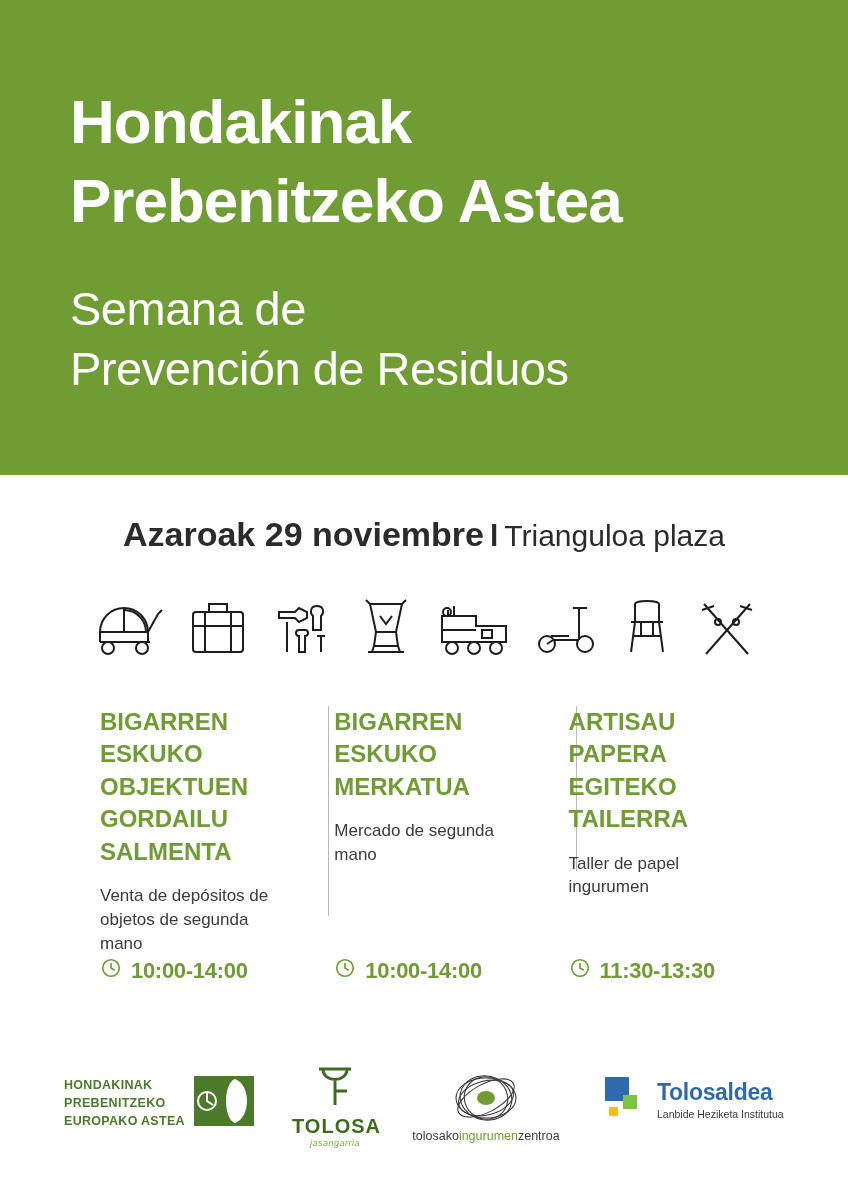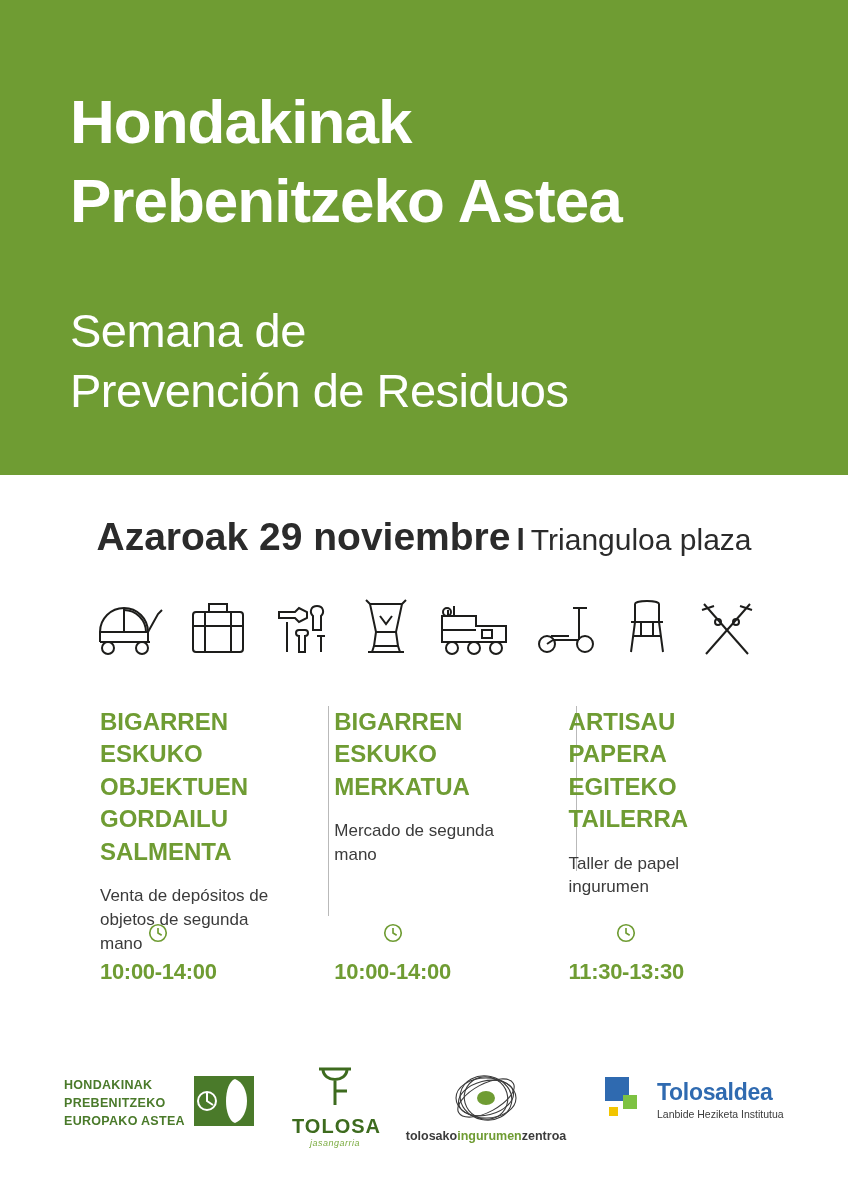--- a/index.html
+++ b/index.html
@@ -31,35 +31,35 @@
     font-size: 62px;
     font-weight: bold;
     line-height: 1.28;
     letter-spacing: -1px;
   }
   .title-es {
     color: #ffffff;
     font-size: 47px;
     font-weight: normal;
     line-height: 1.28;
-    margin-top: 60px;
+    margin-top: 38px;
     letter-spacing: -0.5px;
   }
 
   
   .dateline {
     position: absolute;
     top: 515px;
     left: 0;
     width: 848px;
     text-align: center;
     white-space: nowrap;
   }
   .dateline .d-bold {
-    font-size: 39px;
+    font-size: 34px;
     font-weight: bold;
     color: #2b2b2b;
   }
   .dateline .d-sep {
     font-size: 30px;
     font-weight: bold;
     color: #2b2b2b;
     margin: 0 6px;
   }
   .dateline .d-light {
@@ -119,21 +119,20 @@
     line-height: 1.4;
     margin-top: 16px;
   }
   .col-time {
     position: absolute;
     display: flex;
     align-items: center;
     gap: 9px;
     bottom: 16px;
     left: 0;
-    flex-direction: column;
   }
   .col.c2 .col-time, .col.c3 .col-time { left: 28px; }
   .col-time span {
     color: #6f9c33;
     font-size: 22px;
     font-weight: bold;
     letter-spacing: -0.3px;
   }
 
   
@@ -164,21 +163,21 @@
     margin-top: 2px;
   }
   .logo-tolosa .tsub {
     color: #7aab3f;
     font-size: 9px;
     font-style: italic;
     letter-spacing: 0.5px;
   }
 
   .logo-tiz { left: 400px; top: 18px; text-align: center; width: 172px; }
-  .logo-tiz .tiztext { font-size: 12.5px; font-weight: bold; margin-top: 2px; }
+  .logo-tiz .tiztext { font-size: 12.5px; font-weight: normal; margin-top: 2px; }
   .logo-tiz .tiztext .a { color: #3b3b3b; }
   .logo-tiz .tiztext .b { color: #6f9c33; }
 
   .logo-tolosaldea { left: 605px; top: 22px; display: flex; align-items: center; gap: 10px; justify-content: flex-end; }
   .logo-tolosaldea .ta {
     color: #2f6ab0;
     font-size: 23px;
     font-weight: bold;
     letter-spacing: -0.3px;
     line-height: 1;

